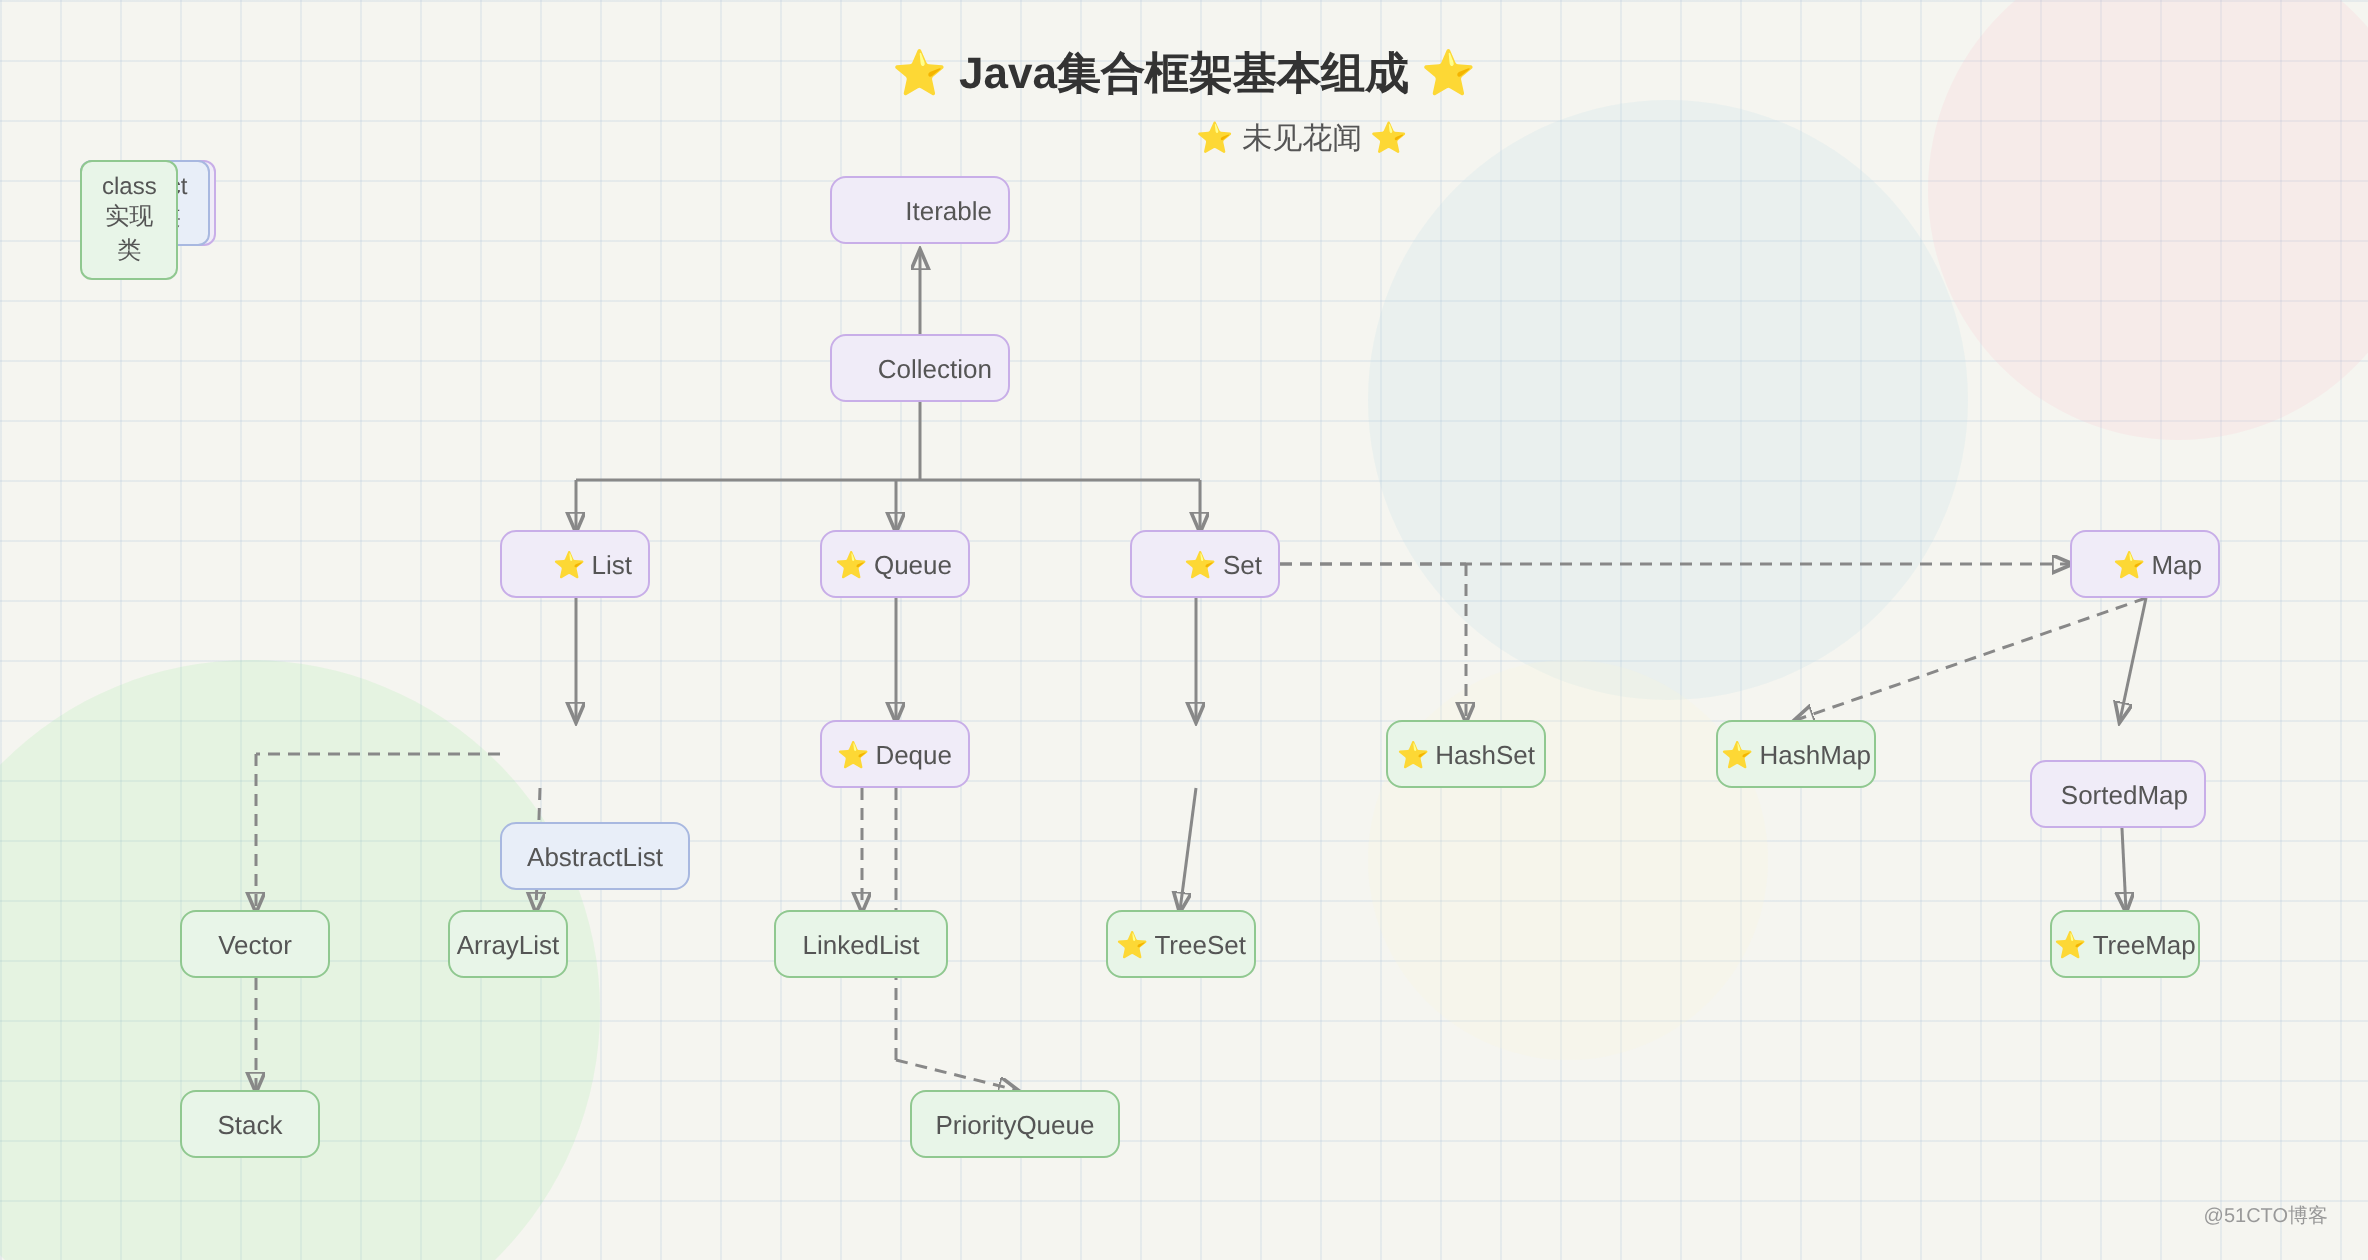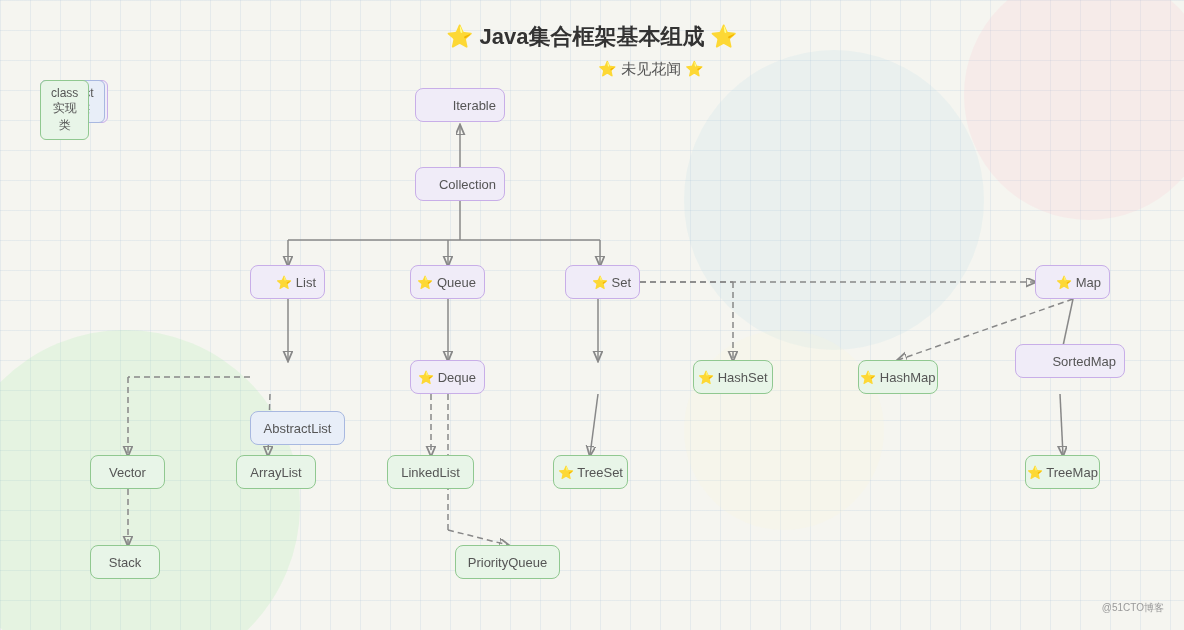--- a/index.html
+++ b/index.html
@@ -261,27 +261,27 @@
       <span>Deque</span>
     </div>
     <div class="node node-class" style="left: 693px; top: 360px; width: 80px; height: 34px; position: absolute;">
       <span style="color: rgb(245, 200, 66); margin-right: 3px;">⭐</span>
       <span>HashSet</span>
     </div>
     <div class="node node-class" style="left: 858px; top: 360px; width: 80px; height: 34px; position: absolute;">
       <span style="color: rgb(245, 200, 66); margin-right: 3px;">⭐</span>
       <span>HashMap</span>
     </div>
-    <div class="node node-interface" style="left: 1015px; top: 344px; width: 110px; height: 34px; position: absolute;">
+    <div class="node node-interface" style="left: 1015px; top: 380px; width: 88px; height: 34px; position: absolute;">
       <span>SortedMap</span>
     </div>
     <div class="node node-class" style="left: 90px; top: 455px; width: 75px; height: 34px; position: absolute;">
       <span>Vector</span>
     </div>
-    <div class="node node-class" style="left: 236px; top: 455px; width: 80px; height: 34px; position: absolute;">
+    <div class="node node-class" style="left: 224px; top: 455px; width: 60px; height: 34px; position: absolute;">
       <span>ArrayList</span>
     </div>
     <div class="node node-class" style="left: 387px; top: 455px; width: 87px; height: 34px; position: absolute;">
       <span>LinkedList</span>
     </div>
     <div class="node node-class" style="left: 553px; top: 455px; width: 75px; height: 34px; position: absolute;">
       <span style="color: rgb(245, 200, 66); margin-right: 3px;">⭐</span>
       <span>TreeSet</span>
     </div>
     <div class="node node-class" style="left: 1025px; top: 455px; width: 75px; height: 34px; position: absolute;">

